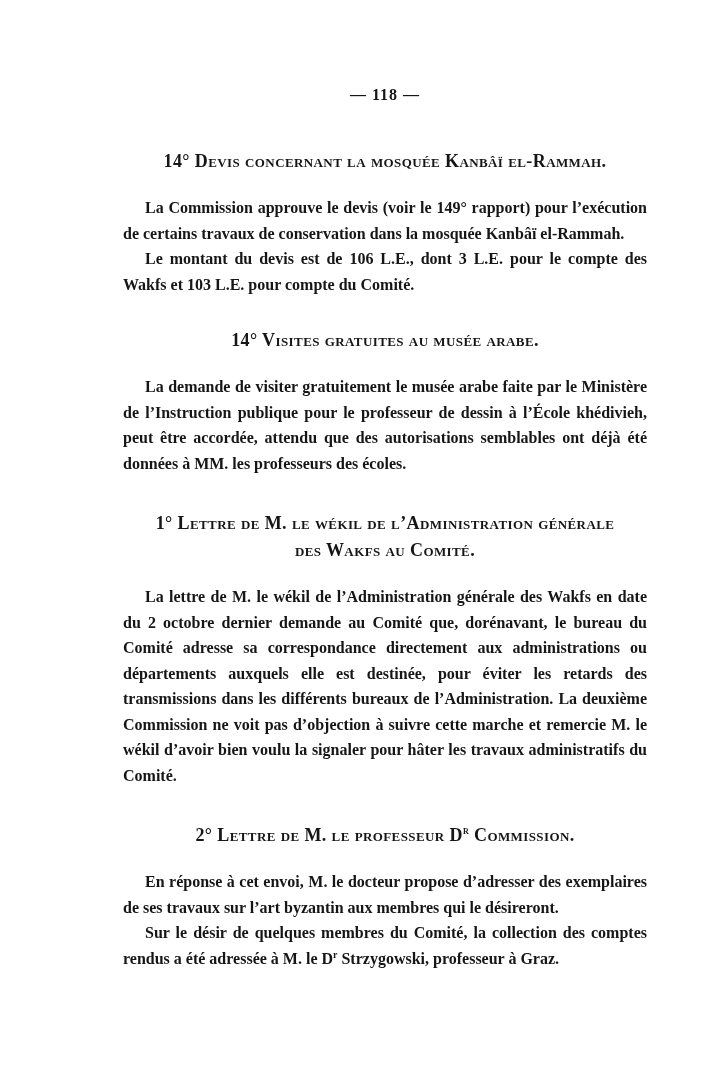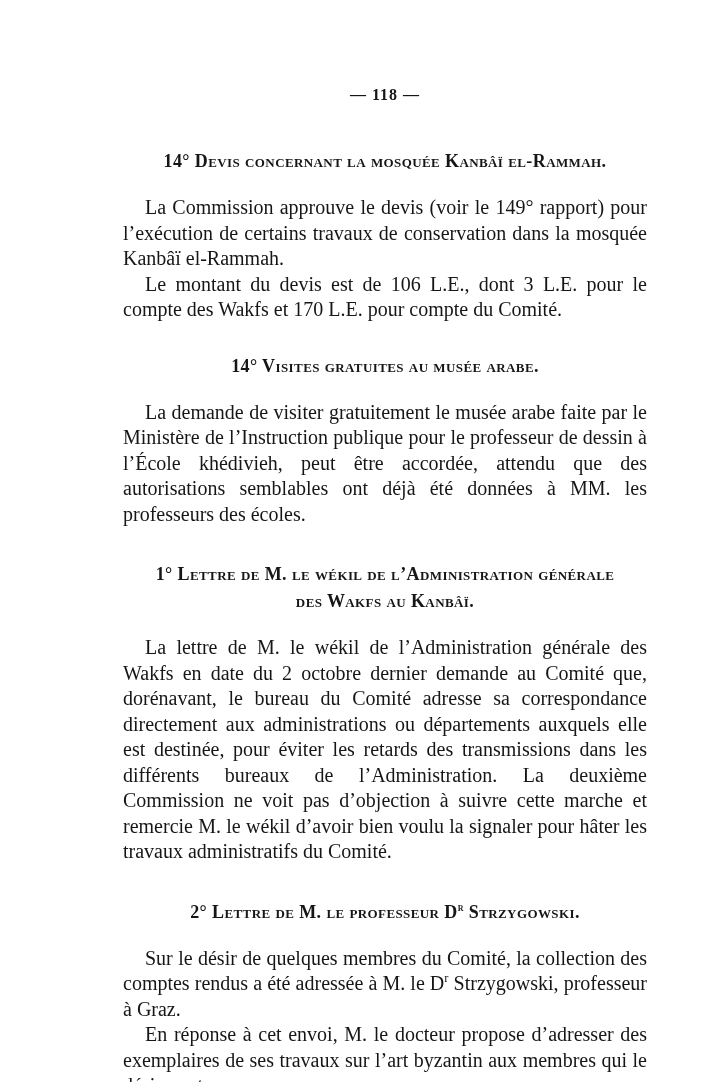--- a/index.html
+++ b/index.html
@@ -29,53 +29,54 @@
     font-weight: bold;
     font-size: 18px;
     letter-spacing: 0.4px;
     line-height: 1.5;
   }
   .h14 { margin-top: 44px; margin-bottom: 20px; }
   .h15 { margin-top: 30px; margin-bottom: 20px; }
   .h16 { margin-top: 34px; margin-bottom: 20px; }
   .h17 { margin-top: 34px; margin-bottom: 20px; }
   .para {
-    font-size: 20px;
+    font-size: 16px;
     line-height: 25.5px;
     text-align: justify;
     text-indent: 22px;
+    font-weight: bold;
   }
   sup {
     font-size: 0.62em;
     vertical-align: super;
     line-height: 0;
   }
 </style>
 </head>
 <body>
 
 <div class="page">
 
   <div class="page-number">— 118 —</div>
 
   <section>
     <h2 class="section-heading h14">14° Devis concernant la mosquée Kanbâï el-Rammah.</h2>
     <p class="para">La Commission approuve le devis (voir le 149° rapport) pour l’exécution de certains travaux de conservation dans la mosquée Kanbâï el-Rammah.</p>
-    <p class="para">Le montant du devis est de 106 L.E., dont 3 L.E. pour le compte des Wakfs et 170 L.E. pour compte du Comité.</p>
+    <p class="para">Le montant du devis est de 106 L.E., dont 3 L.E. pour le compte des Wakfs et 103 L.E. pour compte du Comité.</p>
   </section>
 
   <section>
     <h2 class="section-heading h15">14° Visites gratuites au musée arabe.</h2>
     <p class="para">La demande de visiter gratuitement le musée arabe faite par le Ministère de l’Instruction publique pour le professeur de dessin à l’École khédivieh, peut être accordée, attendu que des autorisations semblables ont déjà été données à MM. les professeurs des écoles.</p>
   </section>
 
   <section>
-    <h2 class="section-heading h16"><span>1° Lettre de M. le wékil de l’Administration générale</span><br><span>des Wakfs au Kanbâï.</span></h2>
+    <h2 class="section-heading h16"><span>1° Lettre de M. le wékil de l’Administration générale</span><br><span>des Wakfs au Comité.</span></h2>
     <p class="para">La lettre de M. le wékil de l’Administration générale des Wakfs en date du 2 octobre dernier demande au Comité que, dorénavant, le bureau du Comité adresse sa correspondance directement aux administrations ou départements auxquels elle est destinée, pour éviter les retards des transmissions dans les différents bureaux de l’Administration. La deuxième Commission ne voit pas d’objection à suivre cette marche et remercie M. le wékil d’avoir bien voulu la signaler pour hâter les travaux administratifs du Comité.</p>
   </section>
 
   <section>
-    <h2 class="section-heading h17"><span>2° Lettre de M. le professeur D</span><sup>r</sup><span> Strzygowski.</span></h2>
+    <h2 class="section-heading h17"><span>2° Lettre de M. le professeur D</span><sup>r</sup><span> Commission.</span></h2>
+    <p class="para">En réponse à cet envoi, M. le docteur propose d’adresser des exemplaires de ses travaux sur l’art byzantin aux membres qui le désireront.</p>
     <p class="para"><span>Sur le désir de quelques membres du Comité, la collection des comptes rendus a été adressée à M. le D</span><sup>r</sup><span> Strzygowski, professeur à Graz.</span></p>
-    <p class="para">En réponse à cet envoi, M. le docteur propose d’adresser des exemplaires de ses travaux sur l’art byzantin aux membres qui le désireront.</p>
   </section>
 
 </div>
 
 </body></html>

